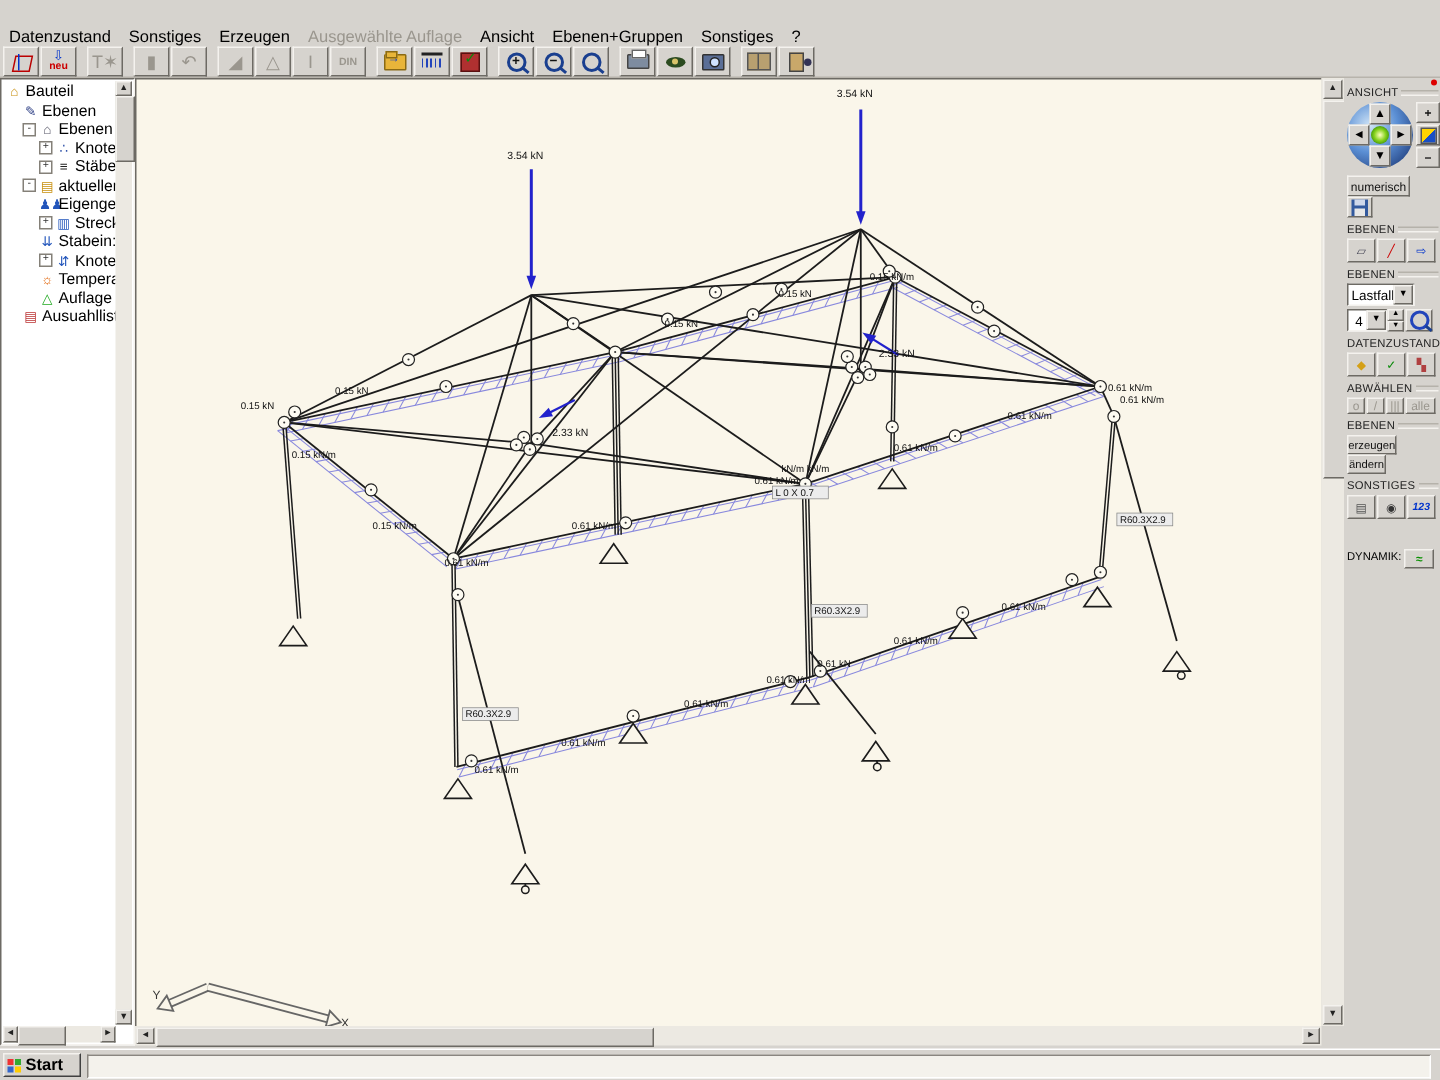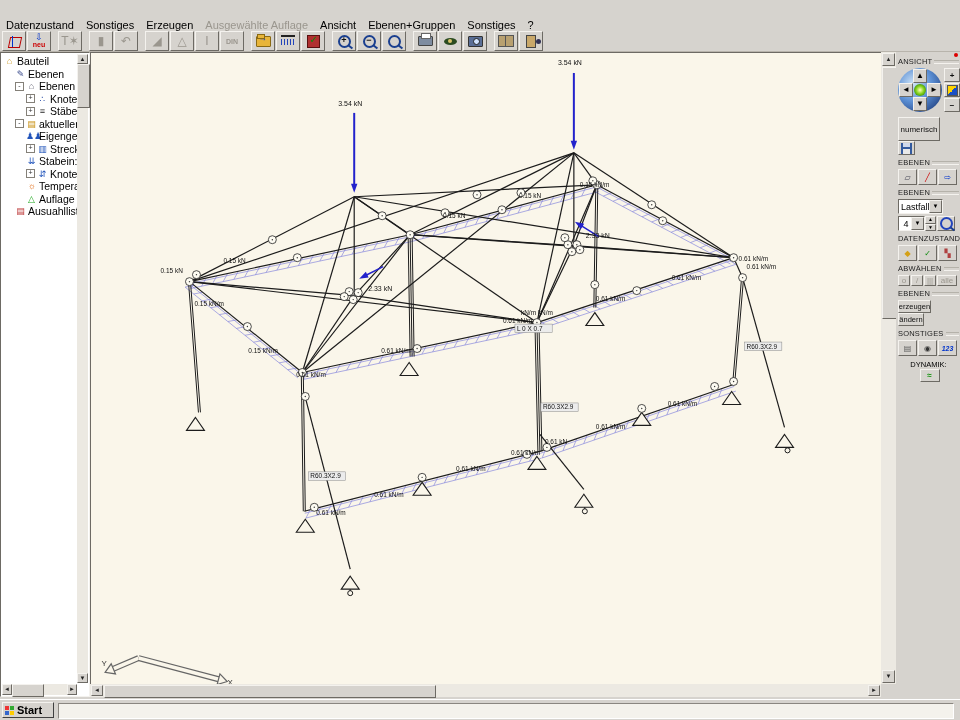--- a/index.html
+++ b/index.html
@@ -669,21 +669,21 @@
         <div class="nav-c"></div>
         <div class="zoomcol">
           <div class="rp-btn">+</div>
           <div class="rp-btn">
               <span class="halfico"></span>
             </div>
           <div class="rp-btn">−</div>
         </div>
       </div>
       <div style="margin-top:3px;">
-        <span class="rp-btn" style="width:42px;height:24px;font-size:8px;">numerisch</span>
+        <span class="rp-btn" style="width:42px;height:14px;font-size:8px;">numerisch</span>
         <span class="rp-btn" style="width:17px;height:14px;">
             <span class="ci ci-disk"></span>
           </span>
       </div>
 
       <div class="sec-h">EBENEN</div>
       <div><span class="rp-btn" style="width: 19px; height: 16px; margin-right: 1px;">
             <span class="g" style="color: rgb(68, 68, 85);">▱</span>
           </span><span class="rp-btn" style="width: 19px; height: 16px; margin-right: 1px;">
             <span class="g" style="color: rgb(204, 0, 0);">╱</span>
@@ -739,21 +739,21 @@
       <div class="sec-h">SONSTIGES</div>
       <div><span class="rp-btn" style="width: 19px; height: 16px; margin-right: 1px;">
             <span class="g" style="color: rgb(85, 85, 85);">▤</span>
             <span style="position: absolute; right: 2px; top: 1px; width: 4px; height: 4px; border-radius: 50%; background: rgb(221, 0, 0);"></span>
           </span><span class="rp-btn" style="width: 19px; height: 16px; margin-right: 1px;">
             <span class="g" style="color: rgb(51, 51, 51);">◉</span>
           </span><span class="rp-btn" style="width: 19px; height: 16px; margin-right: 1px;">
             <span style="color: rgb(0, 51, 204); font-size: 7px; font-weight: bold; font-style: italic;">123</span>
           </span></div>
 
-      <div style="display:flex;align-items:center;margin-top:4px;flex-direction:column;">
+      <div style="display:flex;align-items:flex-start;margin-top:20px;">
         <span style="font-size:7.5px;">DYNAMIK:</span>
         <span class="rp-btn" style="width:20px;height:13px;margin-left:2px;font-weight:bold;">
             <span id="waveg" style="color: rgb(8, 144, 0);">≈</span>
           </span>
       </div>
     </div>
   </div>
 </div>
 
 <div class="taskbar">

